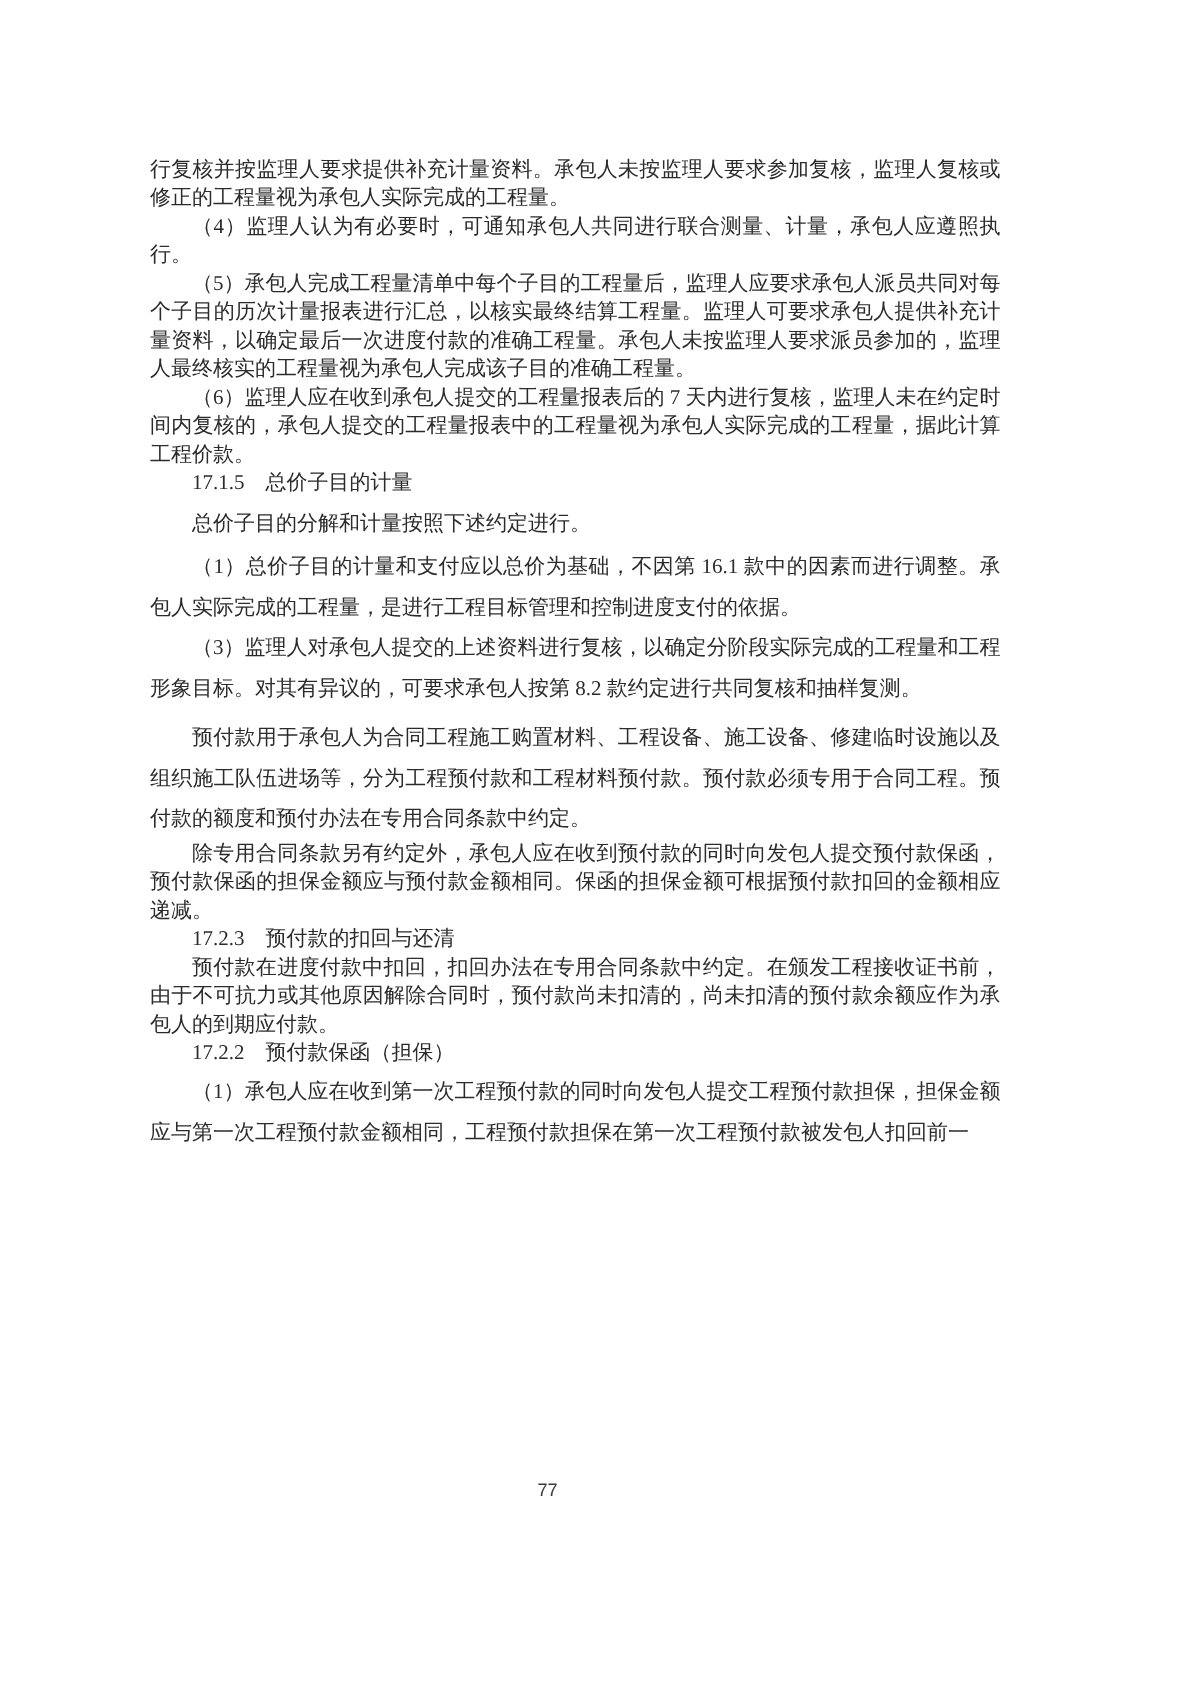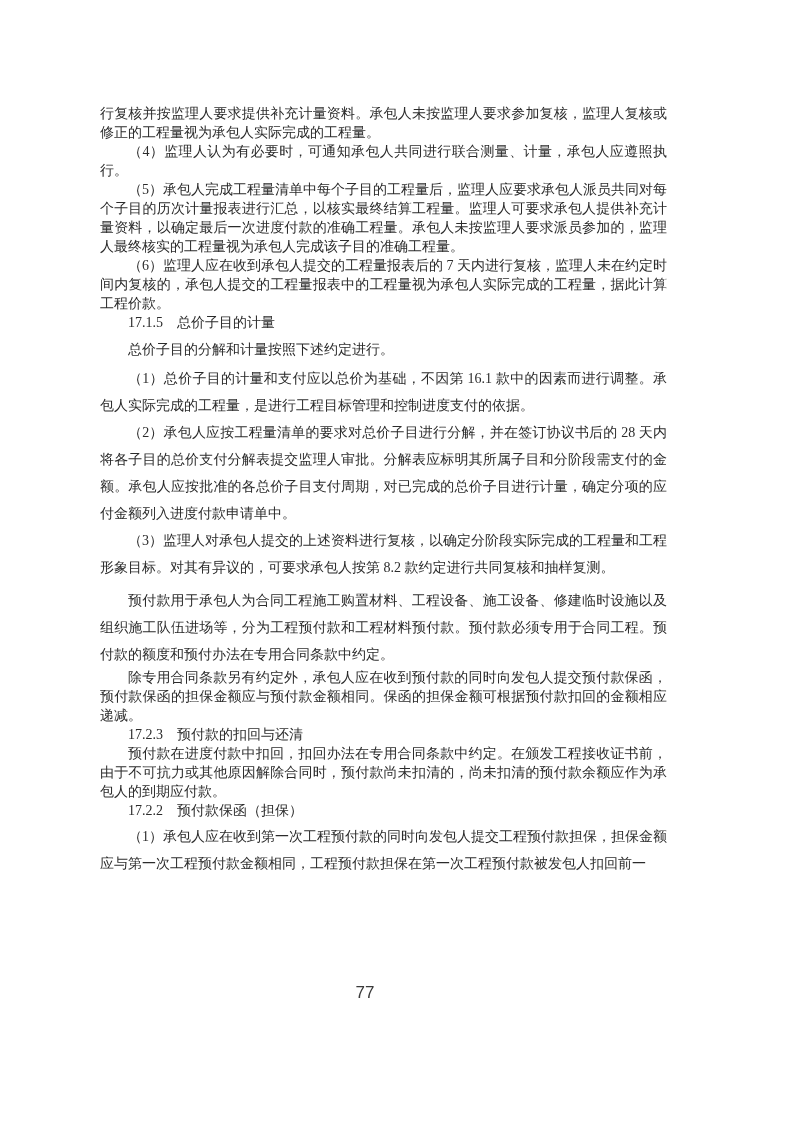--- a/index.html
+++ b/index.html
@@ -37,39 +37,38 @@
   .sp-top-sm { margin-top: 6px !important; }
   .sp-top-md { margin-top: 8px !important; }
   .sp-both   { margin-top: 8px !important; margin-bottom: 6px !important; }
   .sp-top-xs { margin-top: 3px !important; }
   .page-footer {
     position: absolute;
     top: 986px;
     left: 0;
     width: 730px;
     text-align: center;
-    font-size: 17px;
+    font-size: 12px;
     line-height: 14px;
     color: #3a3a3a;
     font-family: "Liberation Sans", "DejaVu Sans", sans-serif;
   }
 </style>
 </head>
 <body>
 
 <div class="page">
   <div class="content">
     <p class="tight">行复核并按监理人要求提供补充计量资料。承包人未按监理人要求参加复核，监理人复核或修正的工程量视为承包人实际完成的工程量。</p>
     <p class="tight indent">（4）监理人认为有必要时，可通知承包人共同进行联合测量、计量，承包人应遵照执行。</p>
     <p class="tight indent">（5）承包人完成工程量清单中每个子目的工程量后，监理人应要求承包人派员共同对每个子目的历次计量报表进行汇总，以核实最终结算工程量。监理人可要求承包人提供补充计量资料，以确定最后一次进度付款的准确工程量。承包人未按监理人要求派员参加的，监理人最终核实的工程量视为承包人完成该子目的准确工程量。</p>
     <p class="tight indent">（6）监理人应在收到承包人提交的工程量报表后的 7 天内进行复核，监理人未在约定时间内复核的，承包人提交的工程量报表中的工程量视为承包人实际完成的工程量，据此计算工程价款。</p>
     <p class="h-sub">17.1.5　总价子目的计量</p>
     <p class="tight indent sp-both">总价子目的分解和计量按照下述约定进行。</p>
     <p class="loose indent">（1）总价子目的计量和支付应以总价为基础，不因第 16.1 款中的因素而进行调整。承包人实际完成的工程量，是进行工程目标管理和控制进度支付的依据。</p>
-    <p class="loose indent">（2）承包人应按工程量清单的要求对总价子目进行分解，并在签订协议书后的 28 天内将各子目的总价支付分解表提交监理人审批。分解表应标明其所属子目和分阶段需支付的金额。承包人应按批准的各总价子目支付周期，对已完成的总价子目进行计量，确定分项的应付金额列入进度付款申请单中。</p>
     <p class="loose indent">（3）监理人对承包人提交的上述资料进行复核，以确定分阶段实际完成的工程量和工程形象目标。对其有异议的，可要求承包人按第 8.2 款约定进行共同复核和抽样复测。</p>
     <p class="loose indent sp-top-sm">预付款用于承包人为合同工程施工购置材料、工程设备、施工设备、修建临时设施以及组织施工队伍进场等，分为工程预付款和工程材料预付款。预付款必须专用于合同工程。预付款的额度和预付办法在专用合同条款中约定。</p>
     <p class="tight indent">除专用合同条款另有约定外，承包人应在收到预付款的同时向发包人提交预付款保函，预付款保函的担保金额应与预付款金额相同。保函的担保金额可根据预付款扣回的金额相应递减。</p>
     <p class="h-sub">17.2.3　预付款的扣回与还清</p>
     <p class="tight indent">预付款在进度付款中扣回，扣回办法在专用合同条款中约定。在颁发工程接收证书前，由于不可抗力或其他原因解除合同时，预付款尚未扣清的，尚未扣清的预付款余额应作为承包人的到期应付款。</p>
     <p class="h-sub">17.2.2　预付款保函（担保）</p>
     <p class="loose indent sp-top-xs">（1）承包人应在收到第一次工程预付款的同时向发包人提交工程预付款担保，担保金额应与第一次工程预付款金额相同，工程预付款担保在第一次工程预付款被发包人扣回前一</p>
   </div>
   <div class="page-footer">77</div>
 </div>

